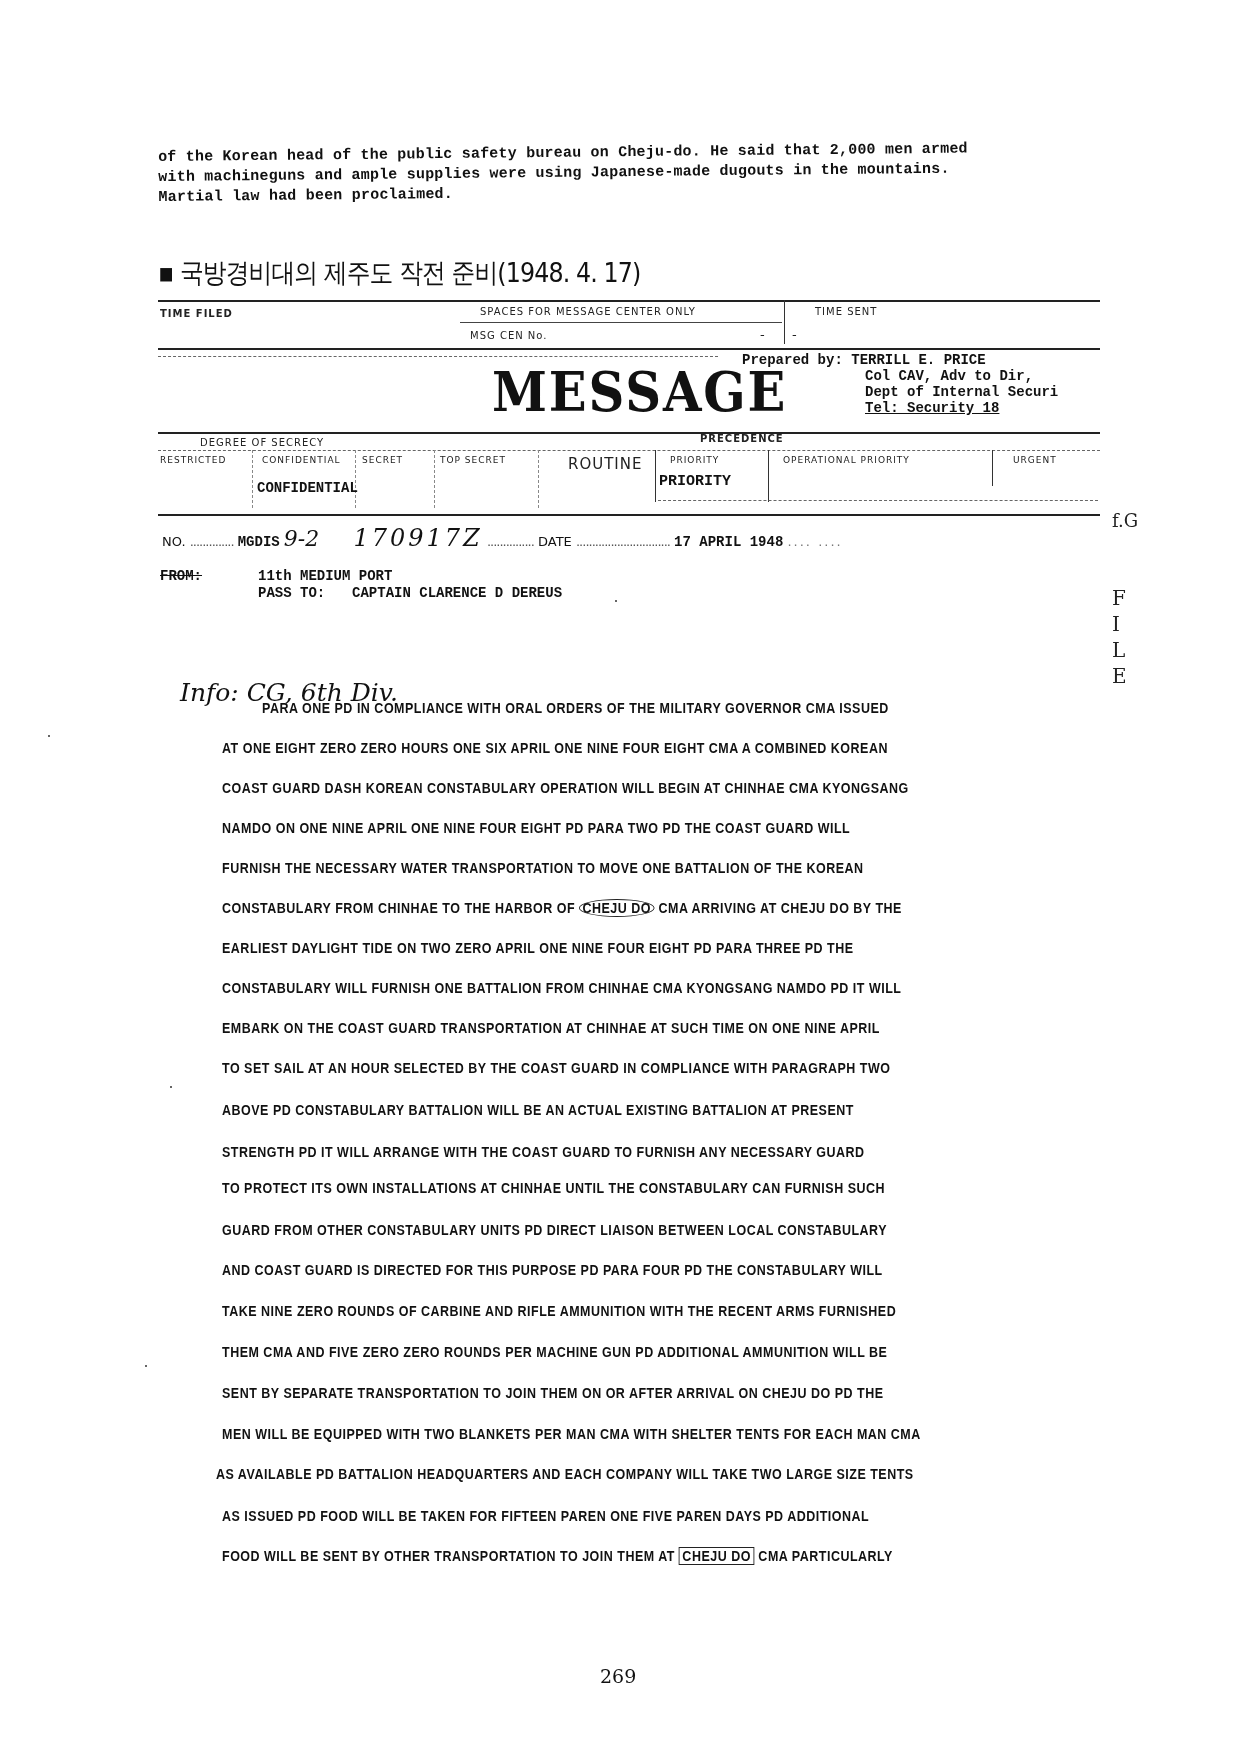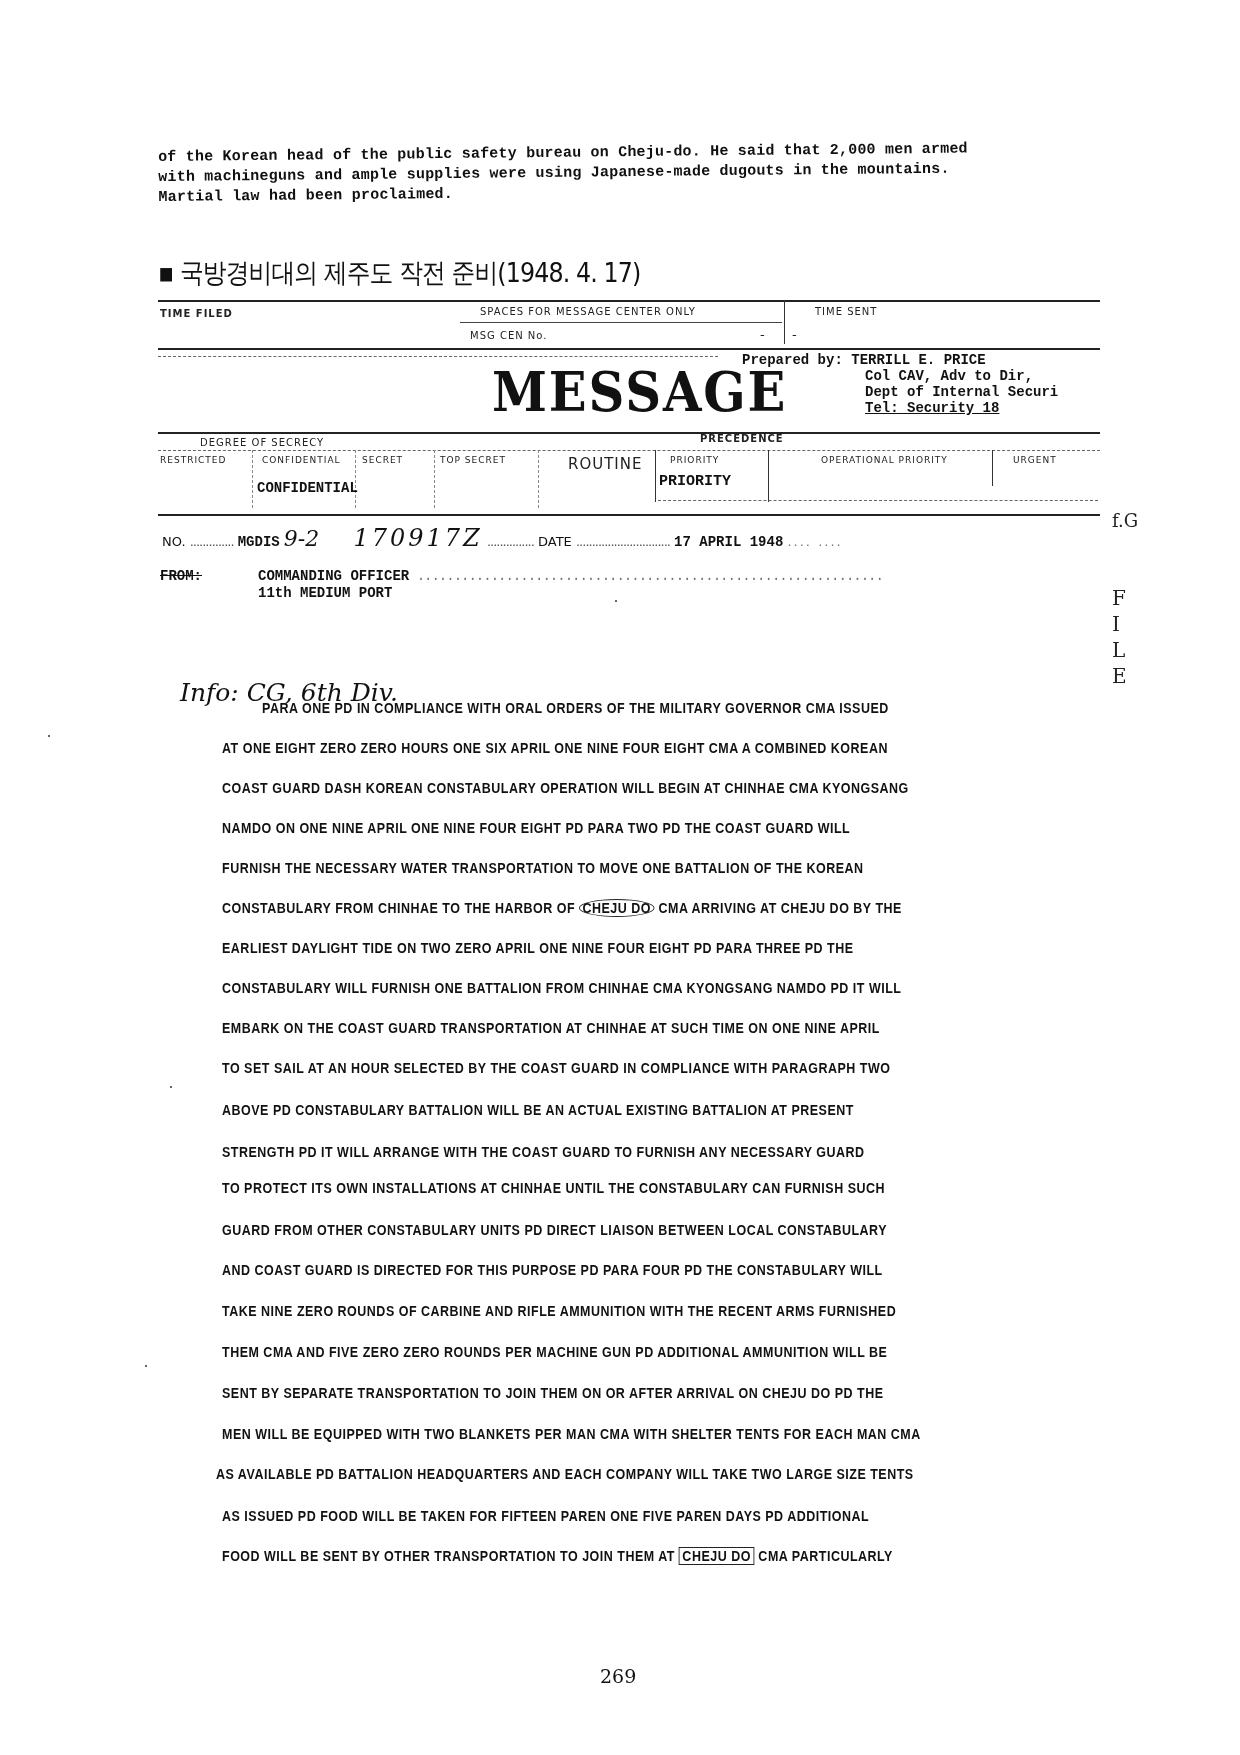--- a/index.html
+++ b/index.html
@@ -84,21 +84,21 @@
 <div class="hline" style="left:158px; top:432px; width:942px;"></div>
 <div class="lbl" style="left:200px; top:437px;">DEGREE OF SECRECY</div>
 <div class="lbl" style="left:700px; top:433px; font-weight:bold;">PRECEDENCE</div>
 <div class="hline dot" style="left:158px; top:450px; width:942px;"></div>
 <div class="lbl" style="left:160px; top:455px; font-size:9px;">RESTRICTED</div>
 <div class="lbl" style="left:262px; top:455px; font-size:9px;">CONFIDENTIAL</div>
 <div class="lbl" style="left:362px; top:455px; font-size:9px;">SECRET</div>
 <div class="lbl" style="left:440px; top:455px; font-size:9px;">TOP SECRET</div>
 <div class="lbl" style="left:568px; top:455px; font-size:15px;">ROUTINE</div>
 <div class="lbl" style="left:670px; top:455px; font-size:9px;">PRIORITY</div>
-<div class="lbl" style="left:783px; top:455px; font-size:9px;margin-left:38px;">OPERATIONAL PRIORITY</div>
+<div class="lbl" style="left:783px; top:455px; font-size:9px;">OPERATIONAL PRIORITY</div>
 <div class="lbl" style="left:1013px; top:455px; font-size:9px;">URGENT</div>
 <div class="vline dot" style="left:252px; top:450px; height:58px;"></div>
 <div class="vline dot" style="left:355px; top:450px; height:58px;"></div>
 <div class="vline dot" style="left:434px; top:450px; height:58px;"></div>
 <div class="vline dot" style="left:538px; top:450px; height:58px;"></div>
 <div class="vline" style="left:655px; top:450px; height:52px;"></div>
 <div class="vline" style="left:768px; top:450px; height:52px;"></div>
 <div class="vline" style="left:992px; top:450px; height:36px;"></div>
 <div class="abs typed" style="left:257px; top:480px;">CONFIDENTIAL</div>
 <div class="abs typed" style="left:659px; top:473px; font-size:15px;">PRIORITY</div>
@@ -113,22 +113,26 @@
   <span class="hand" style="margin-left:30px; letter-spacing:3px;">170917Z</span>
   <span style="color:#555; letter-spacing:-1px;">...............</span>
   <span>DATE</span>
   <span style="color:#555; letter-spacing:-1px;">..............................</span>
   <span class="typed">17 APRIL 1948</span>
   <span style="color:#777; letter-spacing:2px;">.... ....</span>
 </div>
 
 <div class="abs from-label tw">FROM:</div>
 <div class="abs from-block tw">
-  <div style="font-weight:bold;"><span>COMMANDING OFFICER</span><span style="color:#777; font-weight:normal; letter-spacing:-1px;"> ...............................................................</span></div>
   <div style="font-weight:bold;">11th MEDIUM PORT</div>
+  <div style="font-weight:bold;">
+    <span>PASS  TO:</span>
+    <span style="display:inline-block; width:10px;"></span>
+    <span>CAPTAIN CLARENCE D DEREUS</span>
+  </div>
 </div>
 <div class="abs info-hand">Info: CG, 6th Div.</div>
 
 <div class="body-line" style="left:262px; top:700px;">PARA ONE PD  IN COMPLIANCE WITH ORAL ORDERS OF THE MILITARY GOVERNOR CMA ISSUED</div>
 <div class="body-line" style="left:222px; top:740px;">AT ONE EIGHT ZERO ZERO HOURS ONE SIX APRIL ONE NINE FOUR EIGHT CMA A COMBINED KOREAN</div>
 <div class="body-line" style="left:222px; top:780px;">COAST GUARD DASH KOREAN CONSTABULARY OPERATION WILL BEGIN AT CHINHAE CMA KYONGSANG</div>
 <div class="body-line" style="left:222px; top:820px;">NAMDO ON ONE NINE APRIL ONE NINE FOUR EIGHT PD  PARA TWO PD  THE COAST GUARD WILL</div>
 <div class="body-line" style="left:222px; top:860px;">FURNISH THE NECESSARY WATER TRANSPORTATION TO MOVE ONE BATTALION OF THE KOREAN</div>
 <div class="body-line" style="left:222px; top:900px;">
   <span>CONSTABULARY FROM CHINHAE TO THE HARBOR OF </span><span class="circled">CHEJU DO</span><span> CMA ARRIVING AT CHEJU DO BY THE</span>

